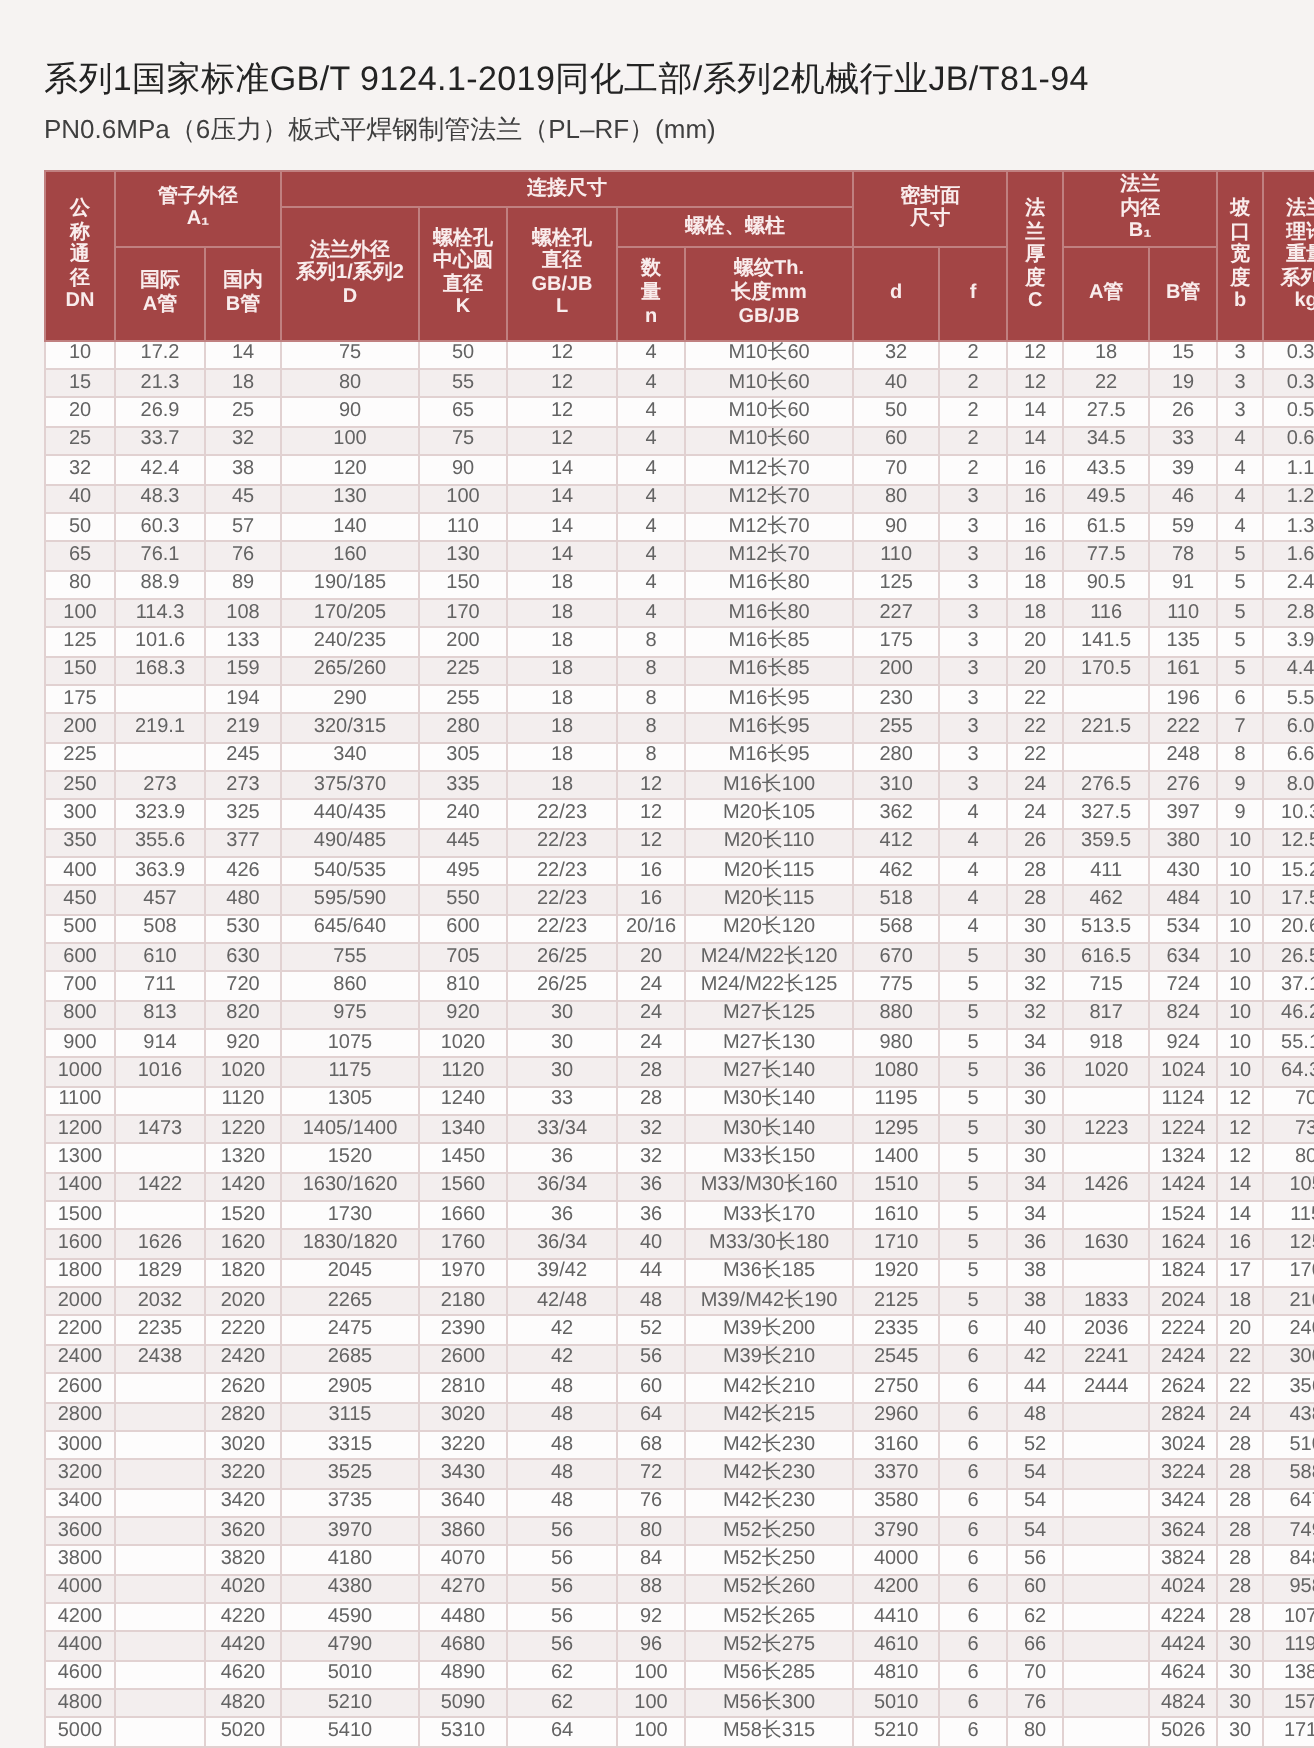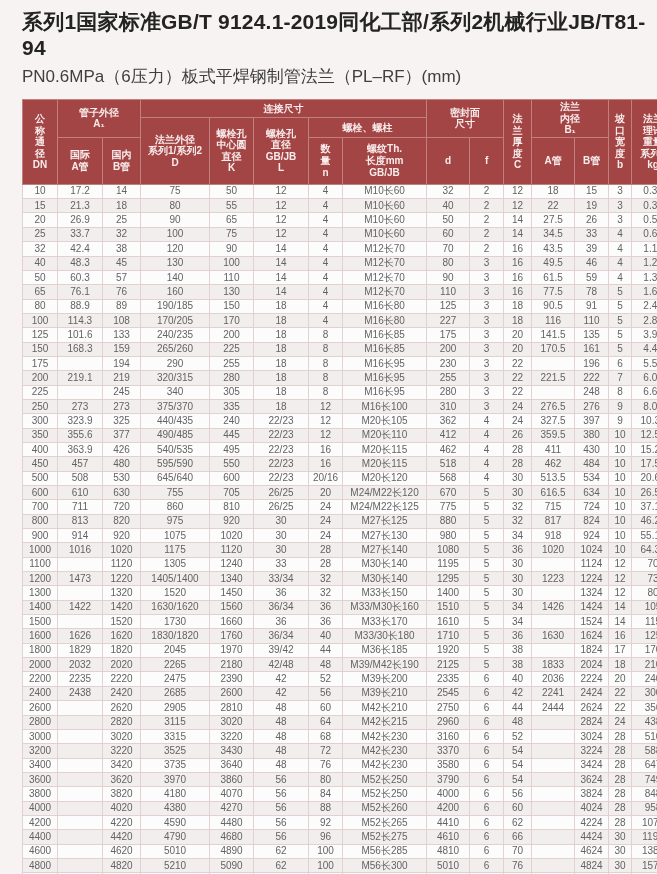--- a/index.html
+++ b/index.html
@@ -4,24 +4,24 @@
 <style>
   html,body{margin:0;padding:0;}
   body{
     width:657px;height:874px;
     background:#f6f3f2;
     font-family:"Liberation Sans", sans-serif;
     -webkit-font-smoothing:antialiased;
   }
   .page{padding:8px 4px 0 22px;}
   .title{
-    font-size:21px;font-weight:bold;color:#232323;letter-spacing:.2px;
+    font-size:17px;font-weight:normal;color:#232323;letter-spacing:.2px;margin-top:20px;
   }
   .subtitle{
-    font-size:17px;color:#3f3f3f;margin-top:5px;
+    font-size:13px;color:#3f3f3f;margin-top:5px;
   }
   table.spec{
     margin-top:11px;
     width:631px;
     border-collapse:collapse;
     table-layout:fixed;
   }
   table.spec th{
     background:#a34545;
     color:#f9ecec;

